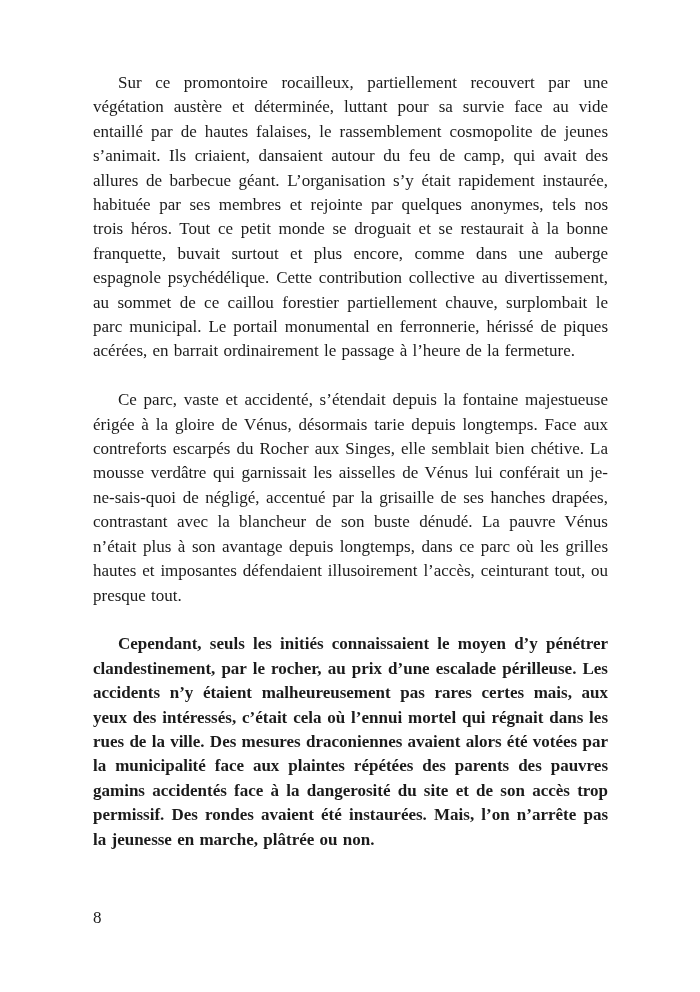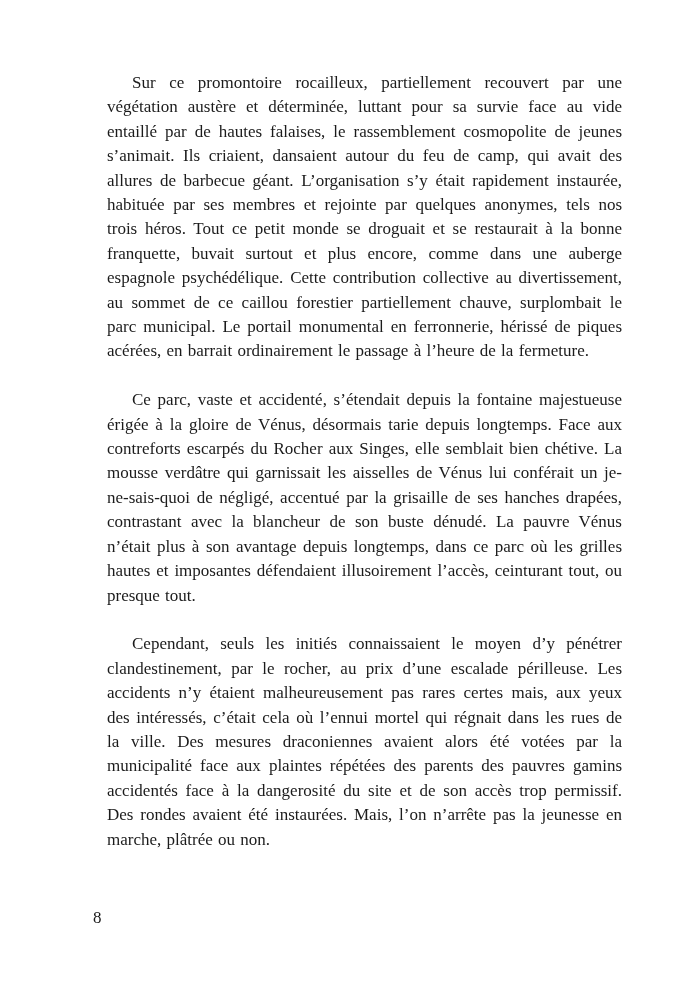--- a/index.html
+++ b/index.html
@@ -11,35 +11,36 @@
     position: relative;
     width: 700px;
     height: 992px;
     background: #ffffff;
     overflow: hidden;
     font-family: "Liberation Serif", "DejaVu Serif", serif;
     color: #1b1b1b;
   }
   .text-block {
     position: absolute;
-    left: 107px;
+    left: 93px;
     top: 71px;
     width: 515px;
   }
   .para {
     margin: 0 0 24.4px 0;
     font-size: 17px;
     line-height: 24.4px;
     text-align: justify;
     text-indent: 25px;
     word-spacing: 1px;
     color: #1b1b1b;
   }
   .para:last-child {
     margin-bottom: 16px;
+    font-weight: bold;
   }
   .page-number {
     position: absolute;
     left: 93px;
     top: 906px;
     font-size: 17px;
     line-height: 24.4px;
     color: #1b1b1b;
   }
 </style>

